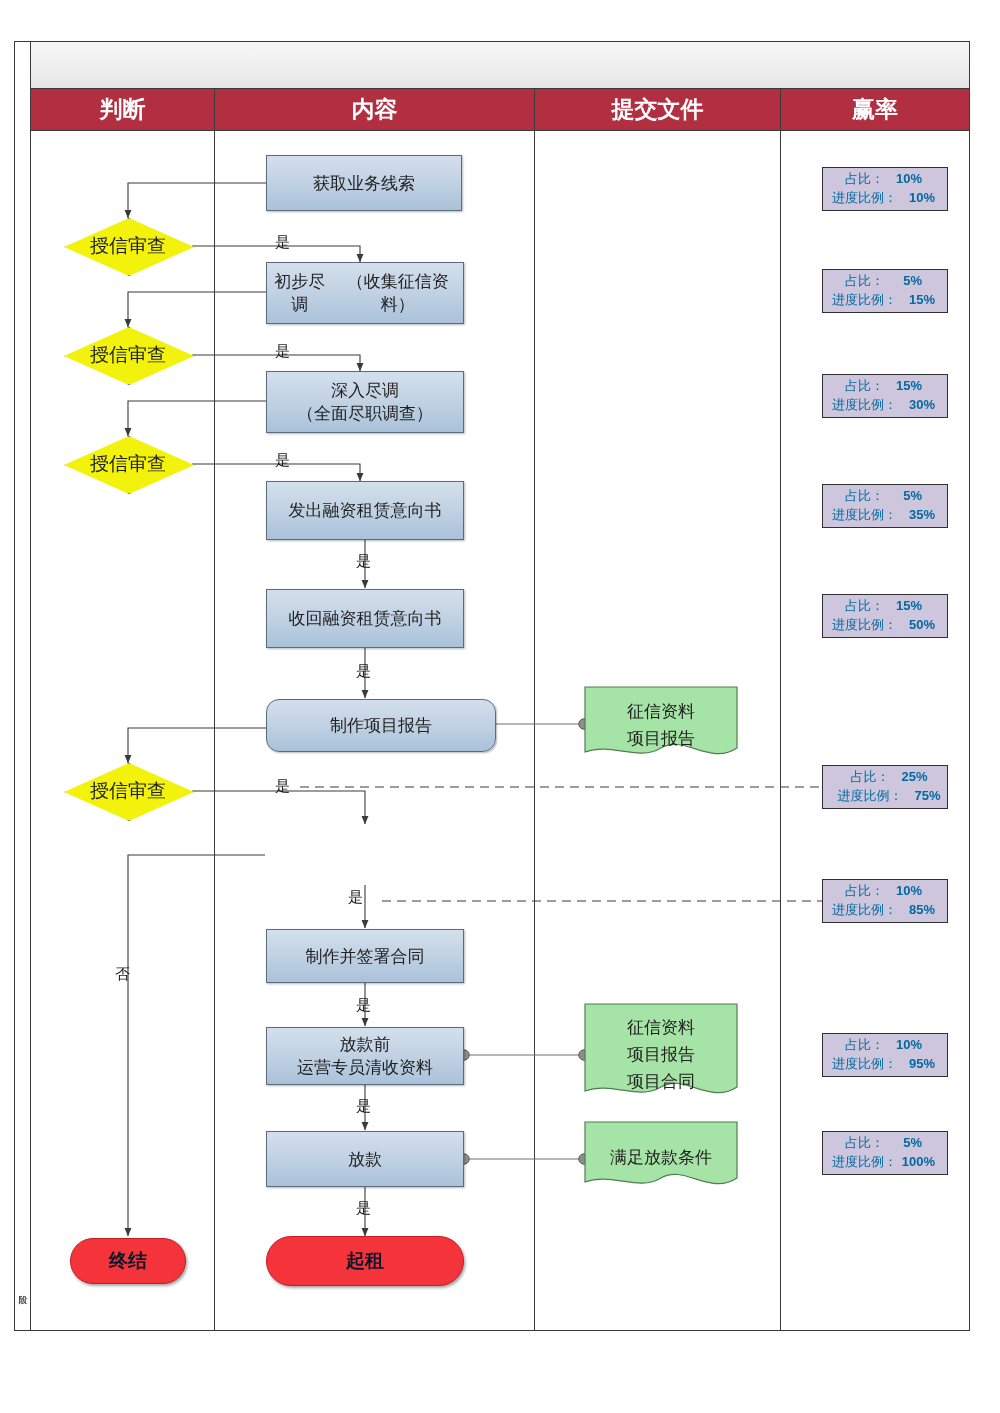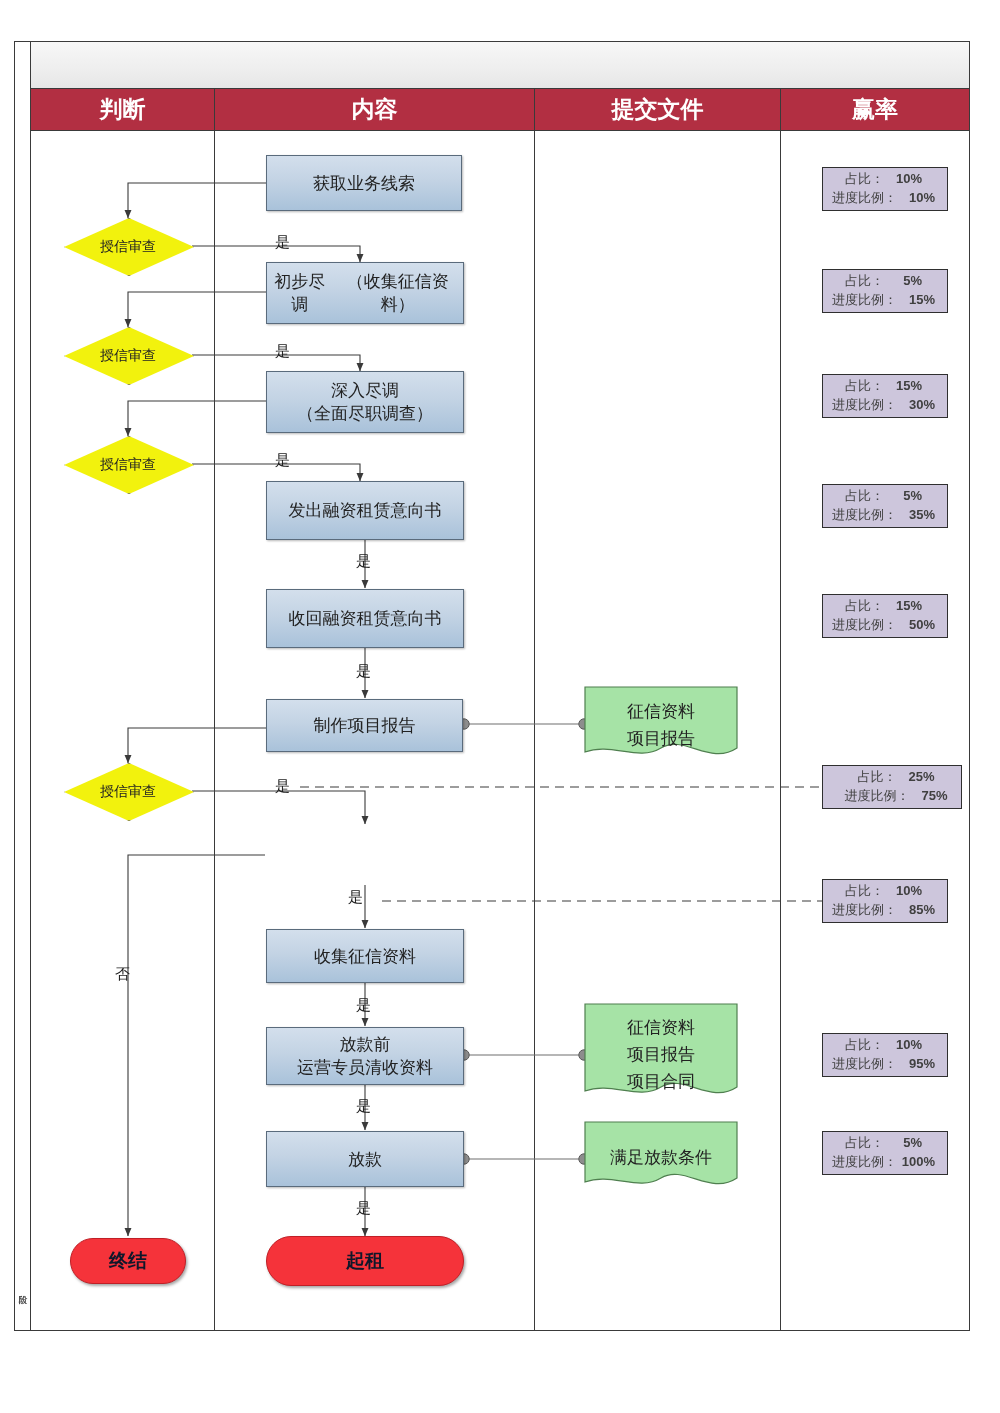--- a/index.html
+++ b/index.html
@@ -23,35 +23,35 @@
   .hline{position:absolute;height:1px;background:#3a3a3a;left:31px;width:938px;}
 
   
   .node{position:absolute;box-sizing:border-box;display:flex;align-items:center;justify-content:center;
         text-align:center;color:#222222;}
 
   .pbox{background:linear-gradient(to bottom,#d3dfec 0%,#c3d3e4 45%,#a9c2da 100%);
         border:1px solid #5a6b7c;font-size:17px;line-height:23px;
         box-shadow:1px 1px 2px rgba(0,0,0,.28);}
 
-  .diamond{width:128px;height:56px;font-size:14px;line-height:18px;}
+  .diamond{width:128px;height:56px;font-size:19px;line-height:18px;}
   .diamond .dshape{position:absolute;left:0;top:0;width:100%;height:100%;
         background:#f2f20d;border:1px solid #7a7a14;
         clip-path:polygon(50% 0%,100% 50%,50% 100%,0% 50%);
         filter:drop-shadow(1px 1px 1px rgba(0,0,0,.35));}
   .diamond .dtext{position:relative;z-index:2;width:100%;text-align:center;}
 
   .diamond-big{width:200px;height:62px;font-size:17px;}
 
   .doc{font-size:17px;line-height:27px;color:#222;}
   .doc svg{position:absolute;left:0;top:0;width:100%;height:100%;}
   .doc .dtxt{position:relative;z-index:2;width:100%;text-align:center;}
 
   .pct{background:#cdc6dc;border:1px solid #2f2f2f;font-size:13px;line-height:19px;
-       color:#404040;padding:3px 7px 3px 4px;text-align:right;align-items:center;justify-content:flex-end;}
+       color:#0369a1;padding:3px 7px 3px 4px;text-align:right;align-items:center;justify-content:flex-end;}
   .pct .prow{white-space:nowrap;display:block;}
   .pct .pval{display:inline-block;width:38px;text-align:right;font-weight:bold;}
 
   .term{background:#f5333a;border:1px solid #c01f26;border-radius:999px;color:#0f172a;
         font-size:19px;font-weight:bold;box-shadow:1.5px 2px 3px rgba(0,0,0,.35);}
 
   .yes{position:absolute;font-size:15px;color:#1a1a1a;}
 
   svg.wires{position:absolute;left:0;top:0;width:1000px;height:1413px;pointer-events:none;}
 </style>
@@ -167,26 +167,26 @@
   </div>
 
   <div class="node pbox" style="left:266px;top:481px;width:198px;height:59px;">
     <span>发出融资租赁意向书</span>
   </div>
 
   <div class="node pbox" style="left:266px;top:589px;width:198px;height:59px;">
     <span>收回融资租赁意向书</span>
   </div>
 
-  <div class="node pbox" style="left:266px;top:699px;width:197px;height:53px;">
+  <div class="node pbox" style="left:266px;top:699px;width:230px;height:53px;border-radius:13px;">
     <span>制作项目报告</span>
   </div>
 
   <div class="node pbox" style="left:266px;top:929px;width:198px;height:54px;">
-    <span>收集征信资料</span>
+    <span>制作并签署合同</span>
   </div>
 
   <div class="node pbox" style="left:266px;top:1027px;width:198px;height:58px;flex-direction:column;">
     <span>放款前</span>
     <span>运营专员清收资料</span>
   </div>
 
   <div class="node pbox" style="left:266px;top:1131px;width:198px;height:56px;">
     <span>放款</span>
   </div>
@@ -233,21 +233,21 @@
   <div class="node pct" style="left:822px;top:484px;width:126px;height:44px;flex-direction:column;">
     <span class="prow"><span>占比：</span><span class="pval">5%</span></span>
     <span class="prow"><span>进度比例：</span><span class="pval">35%</span></span>
   </div>
 
   <div class="node pct" style="left:822px;top:594px;width:126px;height:44px;flex-direction:column;">
     <span class="prow"><span>占比：</span><span class="pval">15%</span></span>
     <span class="prow"><span>进度比例：</span><span class="pval">50%</span></span>
   </div>
 
-  <div class="node pct" style="left:822px;top:765px;width:140px;height:44px;flex-direction:column;padding-left:15px;">
+  <div class="node pct" style="left:822px;top:765px;width:126px;height:44px;flex-direction:column;padding-left:15px;">
     <span class="prow"><span>占比：</span><span class="pval">25%</span></span>
     <span class="prow"><span>进度比例：</span><span class="pval">75%</span></span>
   </div>
 
   <div class="node pct" style="left:822px;top:879px;width:126px;height:44px;flex-direction:column;">
     <span class="prow"><span>占比：</span><span class="pval">10%</span></span>
     <span class="prow"><span>进度比例：</span><span class="pval">85%</span></span>
   </div>
 
   <div class="node pct" style="left:822px;top:1033px;width:126px;height:44px;flex-direction:column;">

